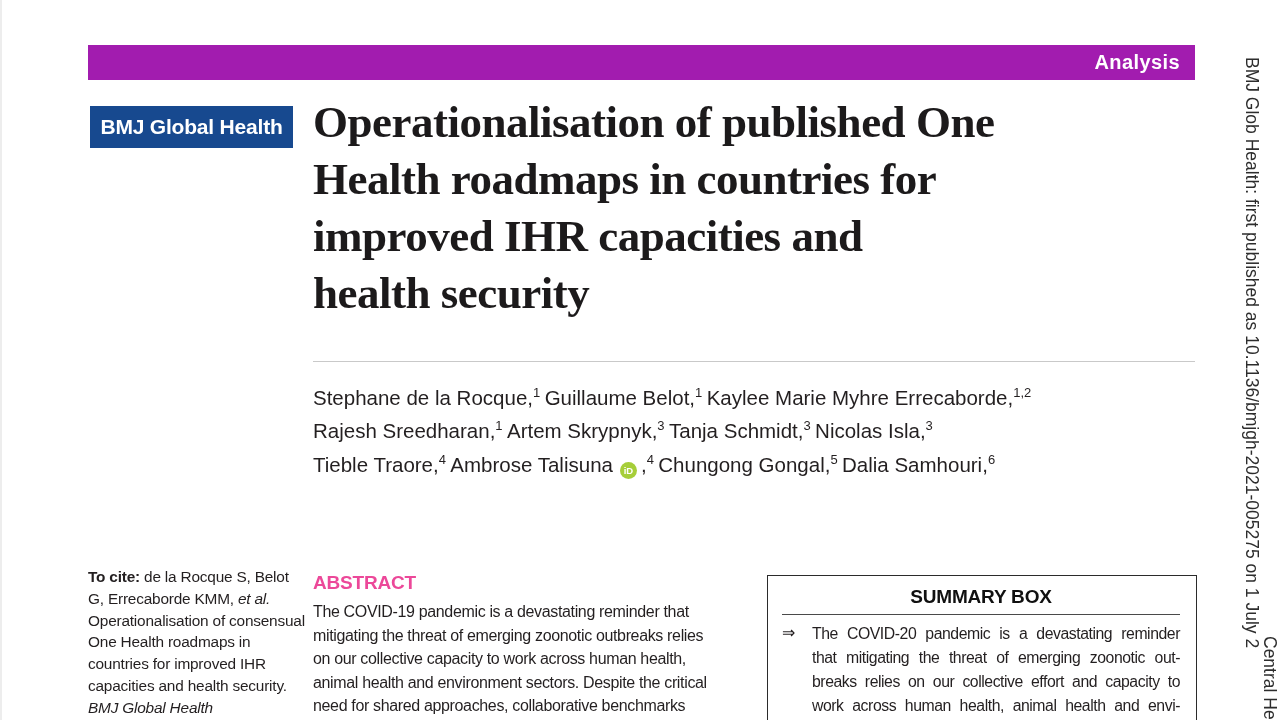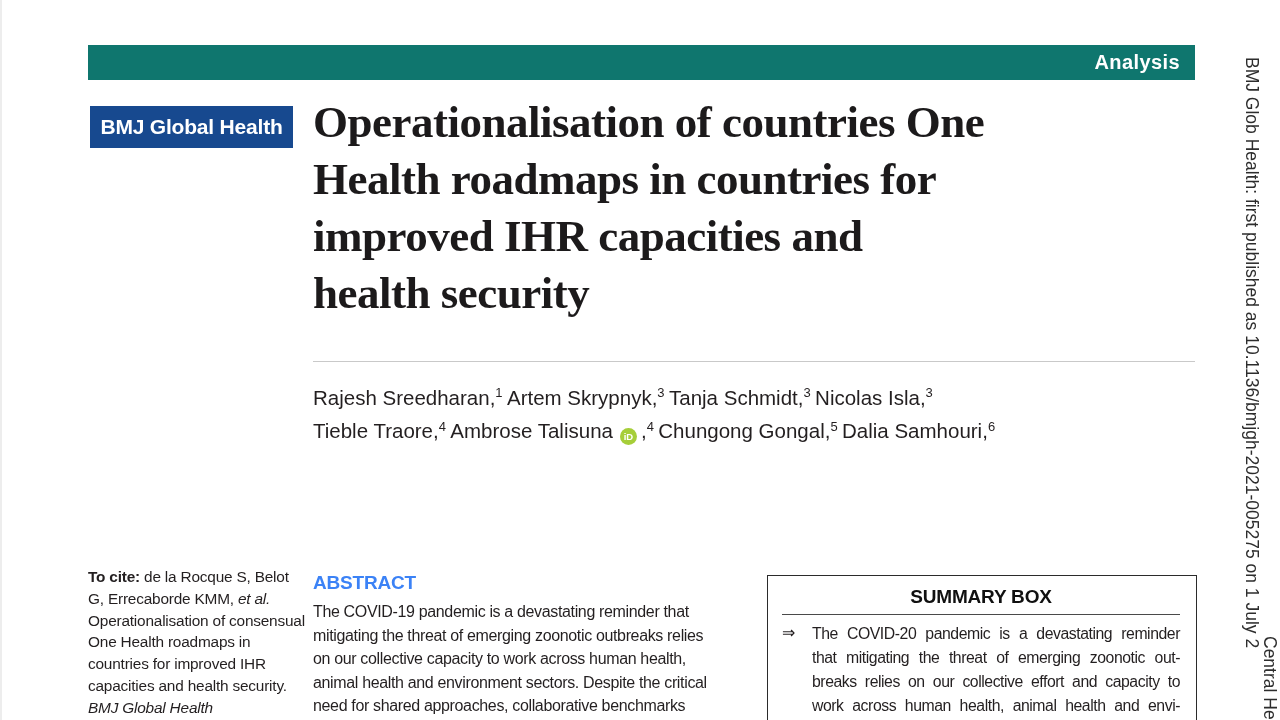--- a/index.html
+++ b/index.html
@@ -6,21 +6,21 @@
   body{
     width:1280px;height:720px;overflow:hidden;position:relative;
     background:#ffffff;color:#231f20;
     font-family:"Liberation Sans",sans-serif;
   }
   .page-edge{position:absolute;left:0;top:0;width:2px;height:720px;background:#ededed;}
 
   
   .banner{
     position:absolute;left:88px;top:45px;width:1107px;height:35px;
-    background:#0f766e;display:flex;align-items:center;justify-content:flex-end;
+    background:#a21caf;display:flex;align-items:center;justify-content:flex-end;
     padding-right:15px;box-sizing:border-box;
   }
   .banner-label{color:#fff;font-weight:bold;font-size:20px;letter-spacing:.4px;}
 
   
   .logo{
     position:absolute;left:90px;top:106px;width:203px;height:42px;
     background:#17498f;display:flex;align-items:center;justify-content:center;
   }
   .logo-text{color:#fff;font-weight:bold;font-size:21px;letter-spacing:-.2px;}
@@ -43,21 +43,21 @@
     text-align:center;line-height:17px;vertical-align:-2px;margin:16px 4px 0 7px;
   }
 
   
   .cite{position:absolute;left:88px;top:566px;width:220px;font-size:15.4px;line-height:21.8px;letter-spacing:-.2px;}
   .b{font-weight:bold;}
   .i{font-style:italic;}
 
   
   .abstract{position:absolute;left:313px;top:572px;width:440px;}
-  .abstract-h{color:#3b82f6;font-weight:bold;font-size:19px;letter-spacing:-.2px;margin-bottom:6px;}
+  .abstract-h{color:#ec4899;font-weight:bold;font-size:19px;letter-spacing:-.2px;margin-bottom:6px;}
   .abstract-line{font-size:16px;line-height:23.5px;letter-spacing:-.35px;white-space:nowrap;}
 
   
   .summary{
     position:absolute;left:767px;top:575px;width:430px;height:400px;
     border:1.5px solid #2b2b2b;box-sizing:border-box;background:#fff;
     padding:10px 16px 0 14px;
   }
   .summary-h{font-weight:bold;font-size:19px;letter-spacing:-.2px;color:#101010;text-align:center;}
   .summary-rule{height:1px;background:#4a4a4a;margin:6px 0 7px 0;}
@@ -79,29 +79,30 @@
 
 <div class="banner">
   <span class="banner-label">Analysis</span>
 </div>
 
 <div class="logo">
   <span class="logo-text">BMJ Global Health</span>
 </div>
 
 <div class="title">
-  <div>Operationalisation of countries One</div>
+  <div>Operationalisation of published One</div>
   <div>Health roadmaps in countries for</div>
   <div>improved IHR capacities and</div>
   <div>health security</div>
 </div>
 
 <div class="rule"></div>
 
 <div class="authors">
+  <div><span>Stephane de la Rocque,</span><sup>1</sup><span>Guillaume Belot,</span><sup>1</sup><span>Kaylee Marie Myhre Errecaborde,</span><sup>1,2</sup></div>
   <div><span>Rajesh Sreedharan,</span><sup>1</sup><span>Artem Skrypnyk,</span><sup>3</sup><span>Tanja Schmidt,</span><sup>3</sup><span>Nicolas Isla,</span><sup>3</sup></div>
   <div><span>Tieble Traore,</span><sup>4</sup><span>Ambrose Talisuna</span><span class="orcid">iD</span><span>,</span><sup>4</sup><span>Chungong Gongal,</span><sup>5</sup><span>Dalia Samhouri,</span><sup>6</sup></div>
 </div>
 
 <div class="cite">
   <span class="b">To cite:</span><span> de la Rocque S, Belot G, Errecaborde KMM, </span><span class="i">et al.</span><span> Operationalisation of consensual One Health roadmaps in countries for improved IHR capacities and health security. </span><span class="i">BMJ Global Health</span>
 </div>
 
 <div class="abstract">
   <div class="abstract-h">ABSTRACT</div>

